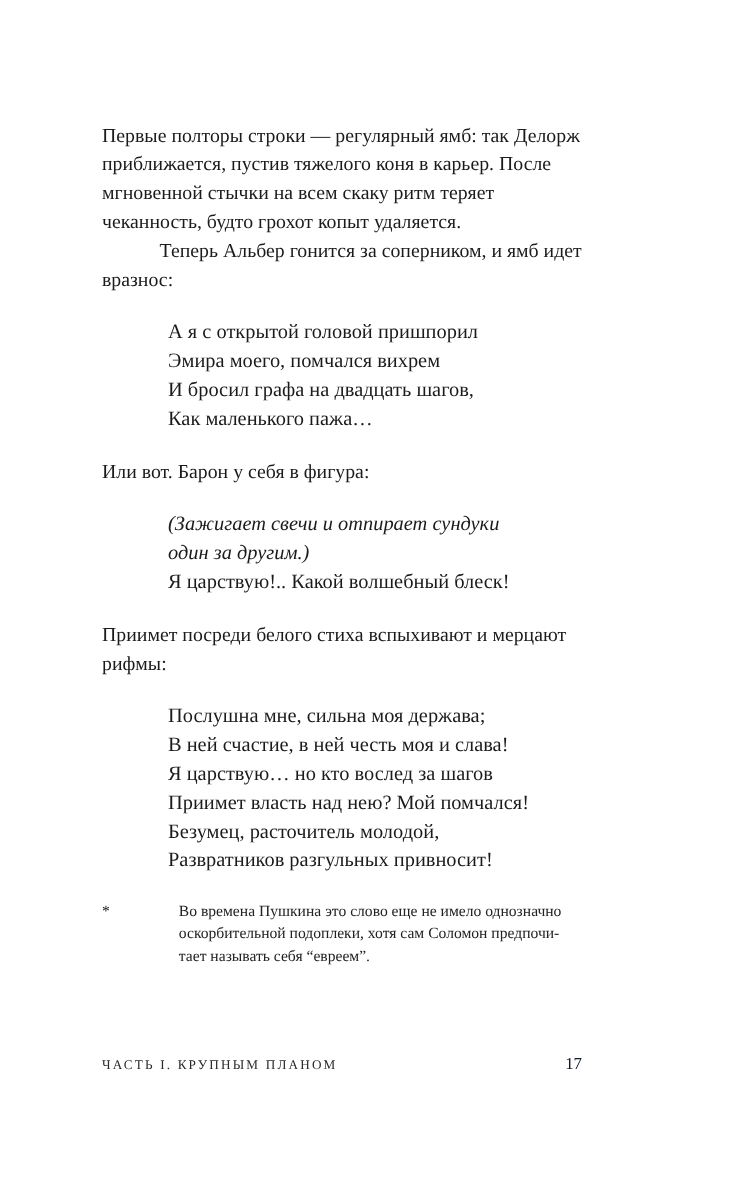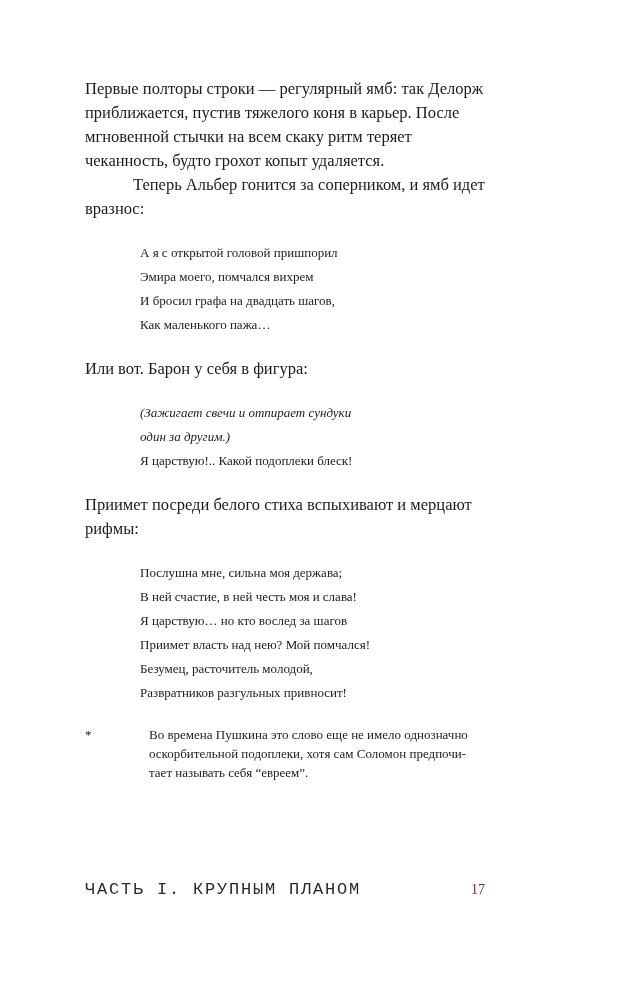--- a/index.html
+++ b/index.html
@@ -9,34 +9,34 @@
     height: 1000px;
     background: #ffffff;
     font-family: "Liberation Serif", "DejaVu Serif", serif;
     color: #1b1b1b;
     -webkit-font-smoothing: antialiased;
   }
   .page {
     position: relative;
     width: 573px;
     height: 1000px;
-    padding: 77px 88px 0 85px;
+    padding: 101px 88px 0 85px;
     overflow: hidden;
     background: #ffffff;
   }
   .para {
     margin: 0;
     font-size: 16.5px;
     line-height: 24px;
     text-align: left;
   }
   .para.indent { text-indent: 48px; }
   .verse {
     margin: 20px 0 20px 55px;
-    font-size: 13px;
+    font-size: 17px;
     line-height: 24px;
   }
   .verse-line { white-space: nowrap; }
   .verse-line.italic { font-style: italic; }
   .fn-marker {
     font-size: 11px;
     vertical-align: super;
     line-height: 0;
   }
   .footnote {
@@ -55,28 +55,27 @@
   .page-footer {
     position: absolute;
     left: 85px;
     right: 88px;
     top: 880px;
     display: flex;
     justify-content: space-between;
     align-items: baseline;
   }
   .footer-section {
-    font-size: 17px;
+    font-size: 11px;
     letter-spacing: 1.8px;
     color: #2a2a2a;
-    font-family: Liberation Mono, monospace;
   }
   .footer-page-number {
     font-size: 14px;
-    color: #701a75;
+    color: #0f172a;
   }
 </style>
 </head>
 <body>
 
 <div class="page">
 
   <p class="para">Первые полторы строки — регулярный ямб: так Делорж приближается, пустив тяжелого коня в карьер. После мгновенной стычки на всем скаку ритм теряет чеканность, будто грохот копыт удаляется.</p>
 
   <p class="para indent">Теперь Альбер гонится за соперником, и ямб идет вразнос:</p>
@@ -86,21 +85,21 @@
     <div class="verse-line">Эмира моего, помчался вихрем</div>
     <div class="verse-line">И бросил графа на двадцать шагов,</div>
     <div class="verse-line">Как маленького пажа…</div>
   </div>
 
   <p class="para">Или вот. Барон у себя в фигура:</p>
 
   <div class="verse">
     <div class="verse-line italic">(Зажигает свечи и отпирает сундуки</div>
     <div class="verse-line italic">один за другим.)</div>
-    <div class="verse-line">Я царствую!.. Какой подоплеки блеск!</div>
+    <div class="verse-line">Я царствую!.. Какой волшебный блеск!</div>
   </div>
 
   <p class="para">Приимет посреди белого стиха вспыхивают и мерцают рифмы:</p>
 
   <div class="verse">
     <div class="verse-line">Послушна мне, сильна моя держава;</div>
     <div class="verse-line">В ней счастие, в ней честь моя и слава!</div>
     <div class="verse-line">Я царствую… но кто вослед за шагов</div>
     <div class="verse-line">Приимет власть над нею? Мой помчался!</div>
     <div class="verse-line">Безумец, расточитель молодой,</div>

